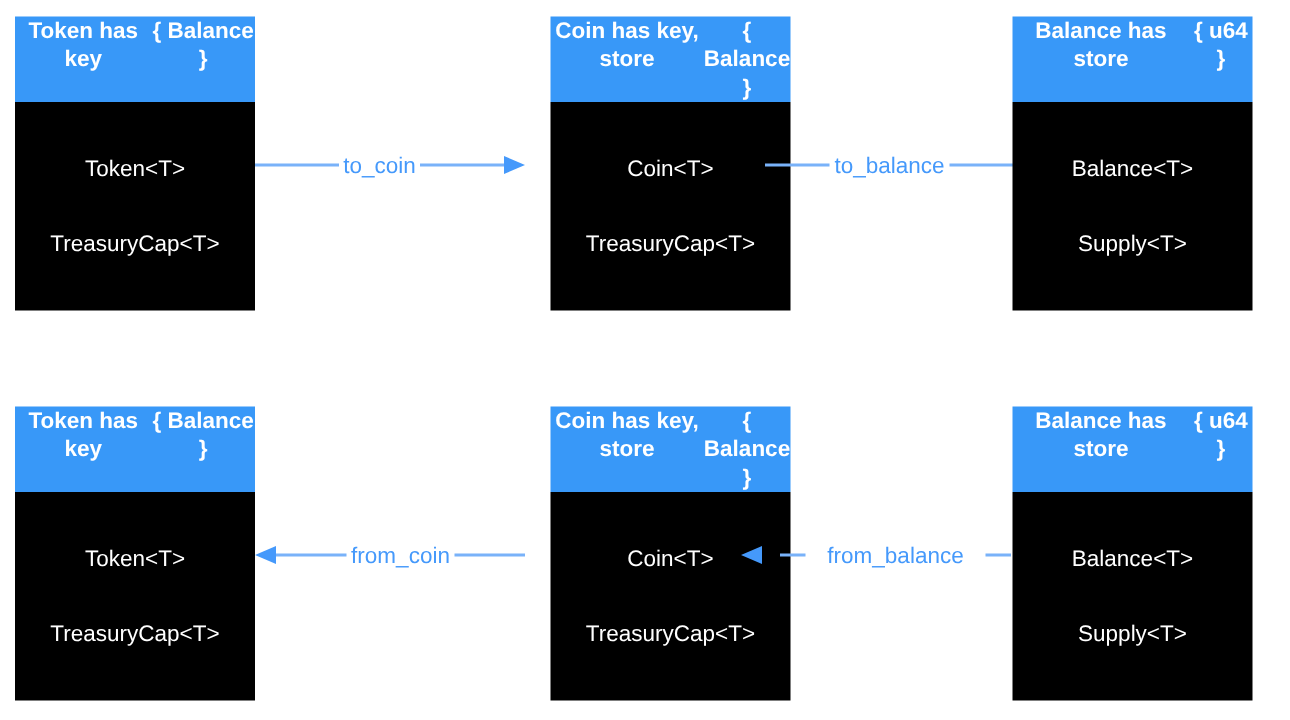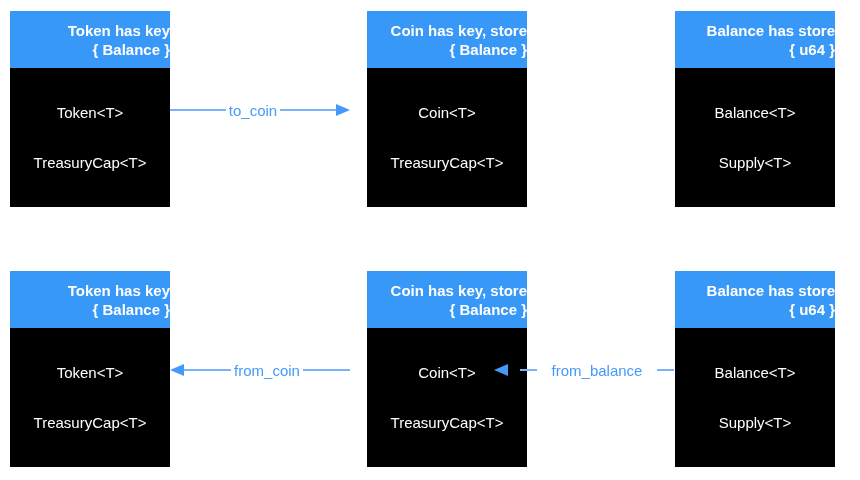--- a/index.html
+++ b/index.html
@@ -26,22 +26,22 @@
   .row-0 { top: 11px; }
   .row-1 { top: 271px; }
   .box-header {
     height: 57px;
     background: var(--header-blue, #3898F8);
     color: var(--text-white, #ffffff);
     font-weight: bold;
     font-size: 15px;
     line-height: 19px;
     display: flex;
-    flex-direction: column;
-    align-items: flex-end;
+    flex-direction: row;
+    align-items: flex-start;
     justify-content: center;
     text-align: center;
   }
   .box-body {
     height: 139px;
     background: var(--body-black, #000000);
     color: var(--text-white, #ffffff);
     font-size: 15px;
     line-height: 18px;
     display: flex;
@@ -113,20 +113,26 @@
     <div class="box-header">
       <span>Coin has key, store</span>
       <span>{ Balance }</span>
     </div>
     <div class="box-body">
       <span>Coin&lt;T&gt;</span>
       <span>TreasuryCap&lt;T&gt;</span>
     </div>
   </div>
 
+  <div class="arrow arrow-r0-a1">
+    <div class="arrow-line"></div>
+    <span class="arrow-label">to_balance</span>
+    <div class="arrow-line"></div>
+    <div class="head-right"></div>
+  </div>
 
   <div class="box col-2 row-0">
     <div class="box-header">
       <span>Balance has store</span>
       <span>{ u64 }</span>
     </div>
     <div class="box-body">
       <span>Balance&lt;T&gt;</span>
       <span>Supply&lt;T&gt;</span>
     </div>

